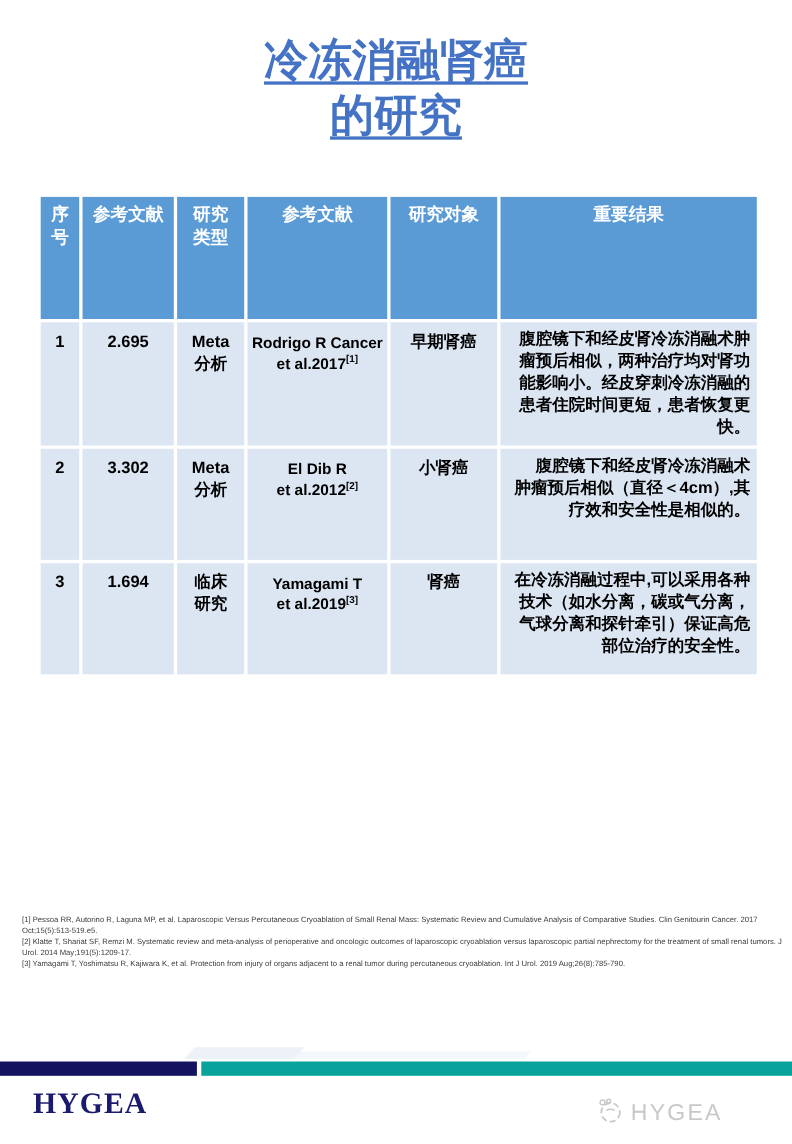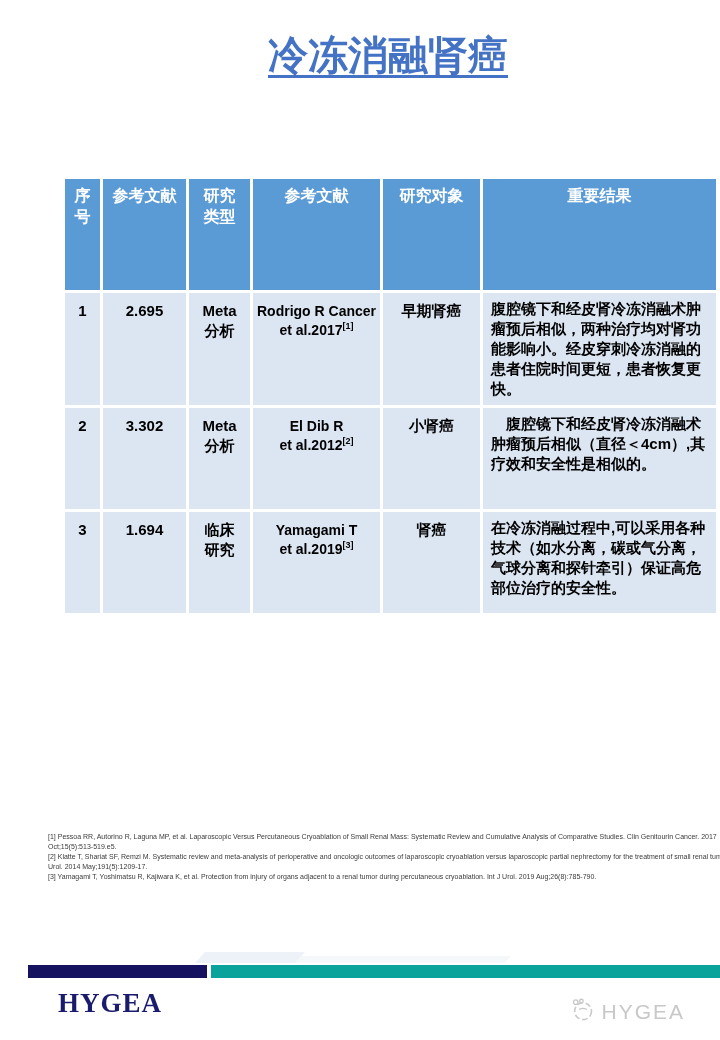--- a/index.html
+++ b/index.html
@@ -3,21 +3,21 @@
 <meta charset="utf-8">
 <style>
   html,body { margin:0; padding:0; }
   body {
     width:720px; height:1040px;
     background:#ffffff;
     font-family:"Liberation Sans", sans-serif;
     position:relative;
     overflow:hidden;
   }
-  .page { position:relative; width:673px; height:1040px;margin-left:28px; }
+  .page { position:relative; width:673px; height:1040px; }
 
   
   .title {
     position:absolute; top:30px; left:0; width:720px;
     text-align:center;
     color:#4472C4;
     font-weight:bold;
     font-size:40px;
     line-height:50px;
   }
@@ -56,21 +56,21 @@
     color:#000000;
     font-weight:bold;
     font-size:15px;
     text-align:center;
     padding:8px 3px;
     height:104px;
     line-height:20px;
   }
   .study-table td.ref-cell { font-size:14px; line-height:19px; padding-top:9px; }
   .study-table td.result-cell {
-    text-align:left;
+    text-align:right;
     padding:6px 6px 6px 8px;
     line-height:20px;
     letter-spacing:0px;
   }
   sup.ref-sup { font-size:9px; vertical-align:super; line-height:0; }
 
   
   .footnotes {
     position:absolute; left:20px; top:832px; width:692px;
     color:#3a3a3a;
@@ -117,20 +117,21 @@
     font-weight:normal;
   }
 </style>
 </head>
 <body>
 
 <div class="page">
 
   <div class="title">
     <span class="title-line">冷冻消融肾癌</span><br>
+    <span class="title-line">的研究</span>
   </div>
 
   <table class="study-table">
     <colgroup>
       <col style="width:38px">
         <col style="width:86px">
         <col style="width:64px">
       <col style="width:130px">
         <col style="width:100px">
         <col style="width:236px">

